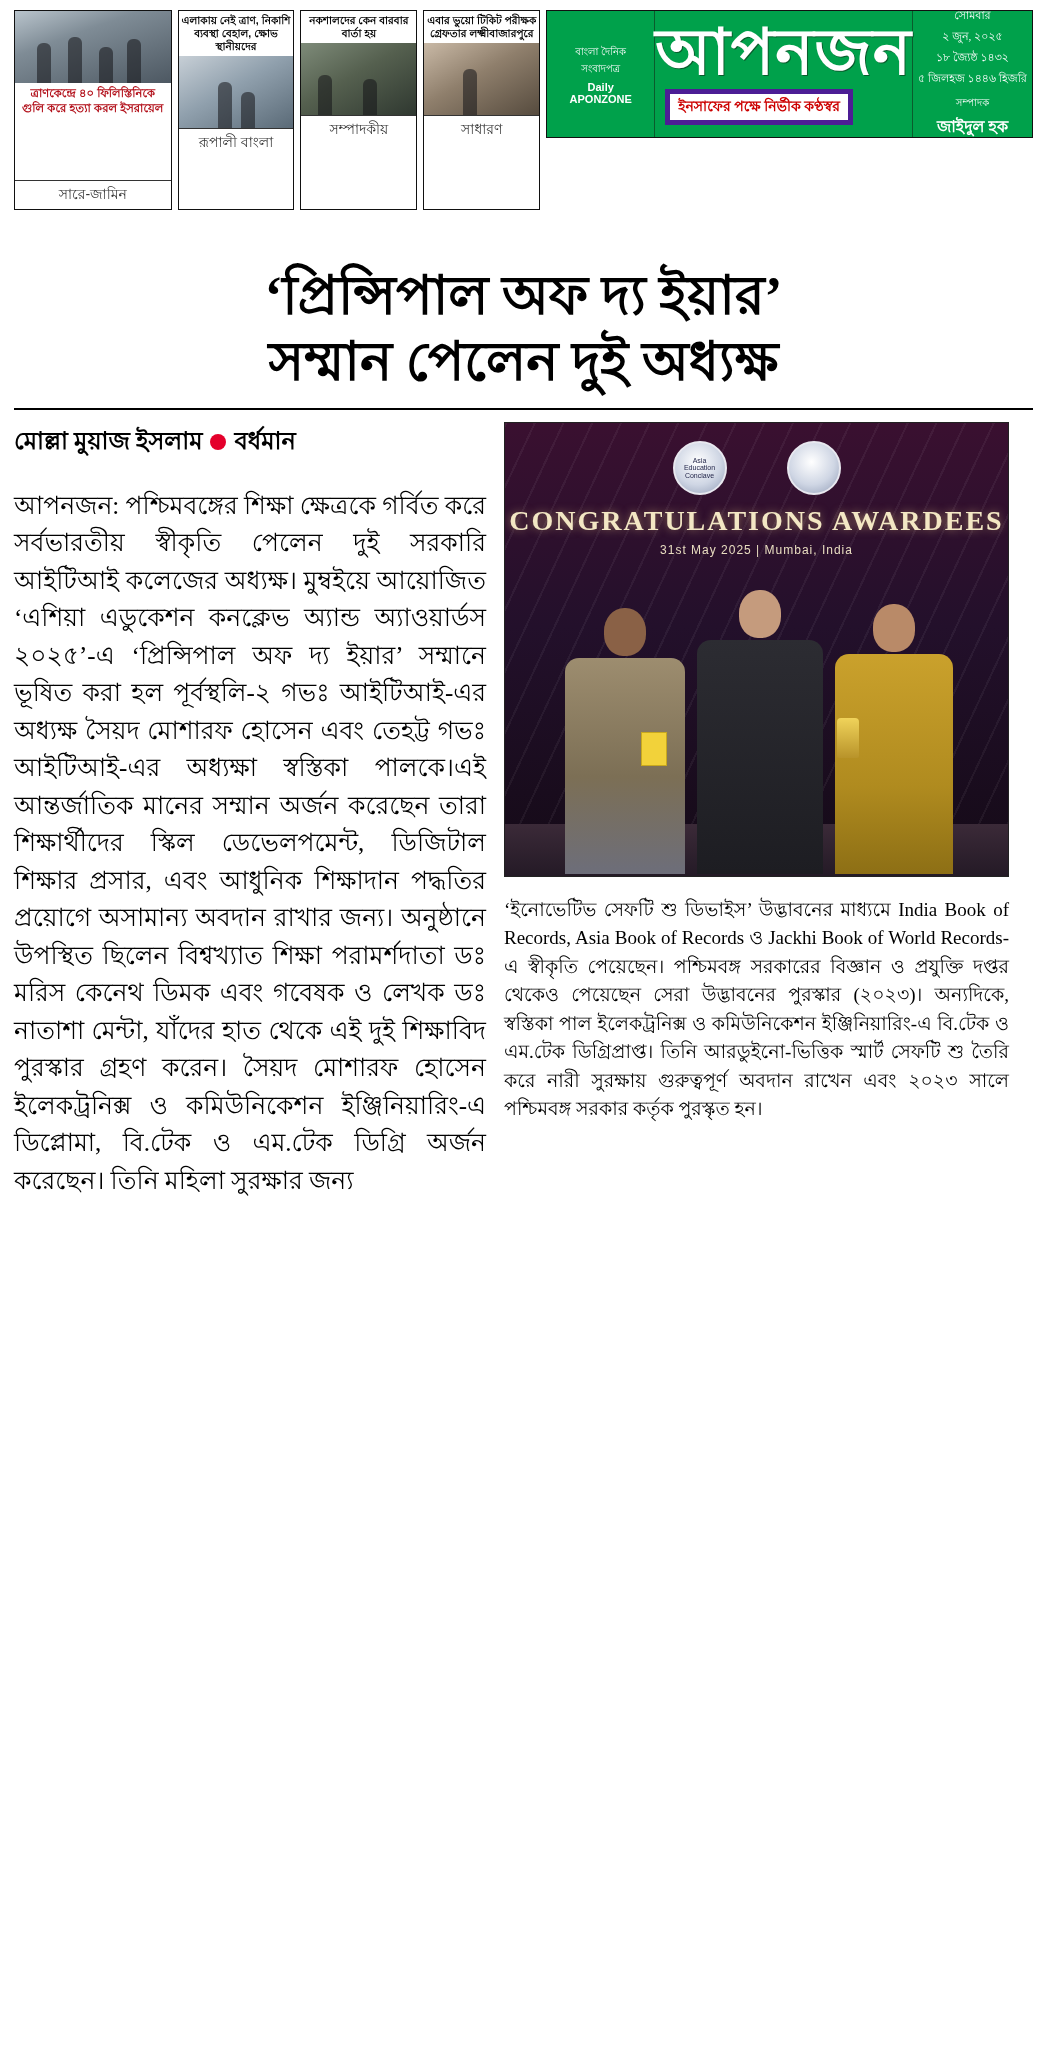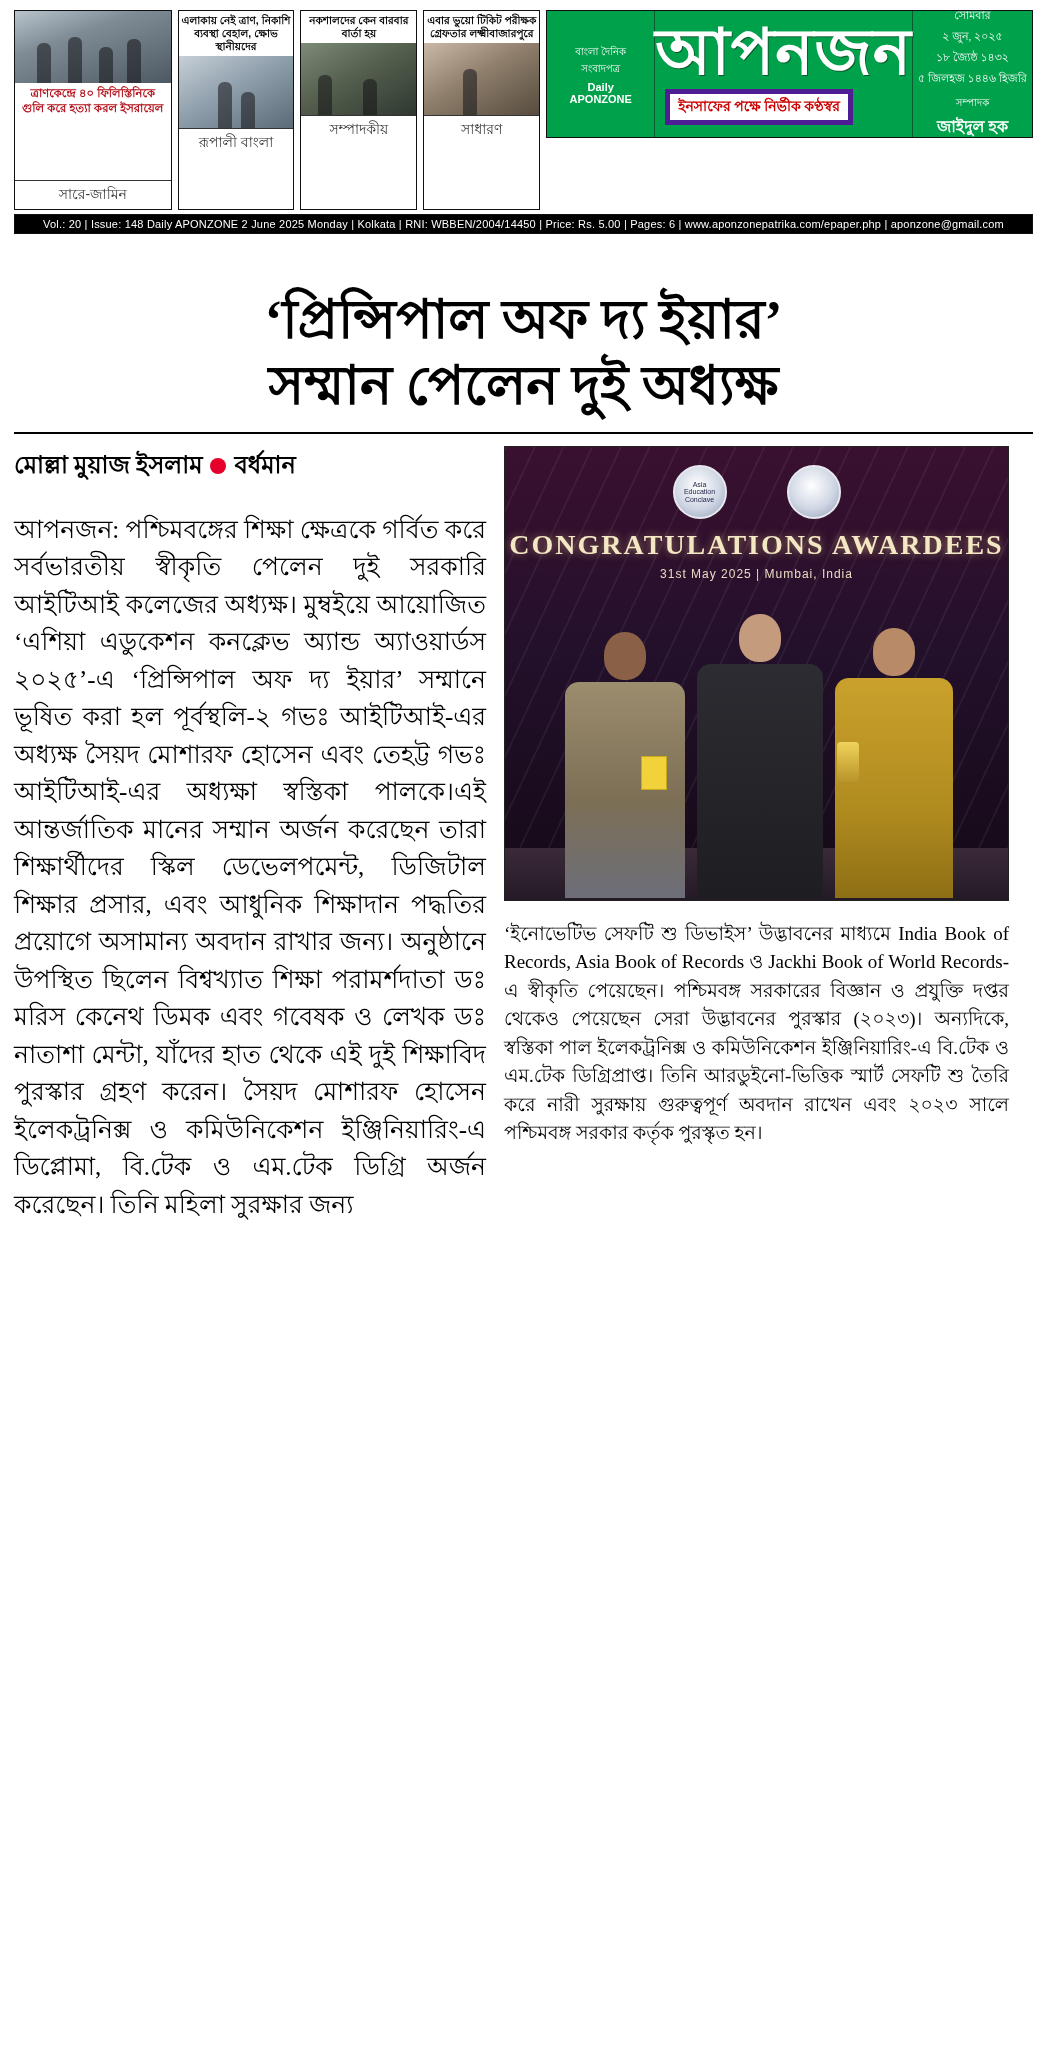--- a/index.html
+++ b/index.html
@@ -384,21 +384,20 @@
           <div>১৮ জ্যৈষ্ঠ ১৪৩২</div>
           <div>৫ জিলহজ ১৪৪৬ হিজরি</div>
           <div class="ed-label" style="margin-top:4px;">সম্পাদক</div>
           <div class="ed-name">জাইদুল হক</div>
         </div>
       </div>
     </div>
 
   </div>
 
-  <div class="infobar">Vol.: 20  |  Issue: 148  Daily APONZONE  2 June 2025  Monday  |  Kolkata  |  RNI: WBBEN/2004/14450  |  Price: Rs. 5.00  |  Pages: 6  |  www.aponzonepatrika.com/epaper.php  |  aponzone@gmail.com</div>
 
   <h1 class="headline">
     <span class="l1">‘প্রিন্সিপাল অফ দ্য ইয়ার’</span>
     <span class="l2">সম্মান পেলেন দুই অধ্যক্ষ</span>
   </h1>
 
   <div class="columns">
 
     <div class="col-left">
       <div class="byline">

